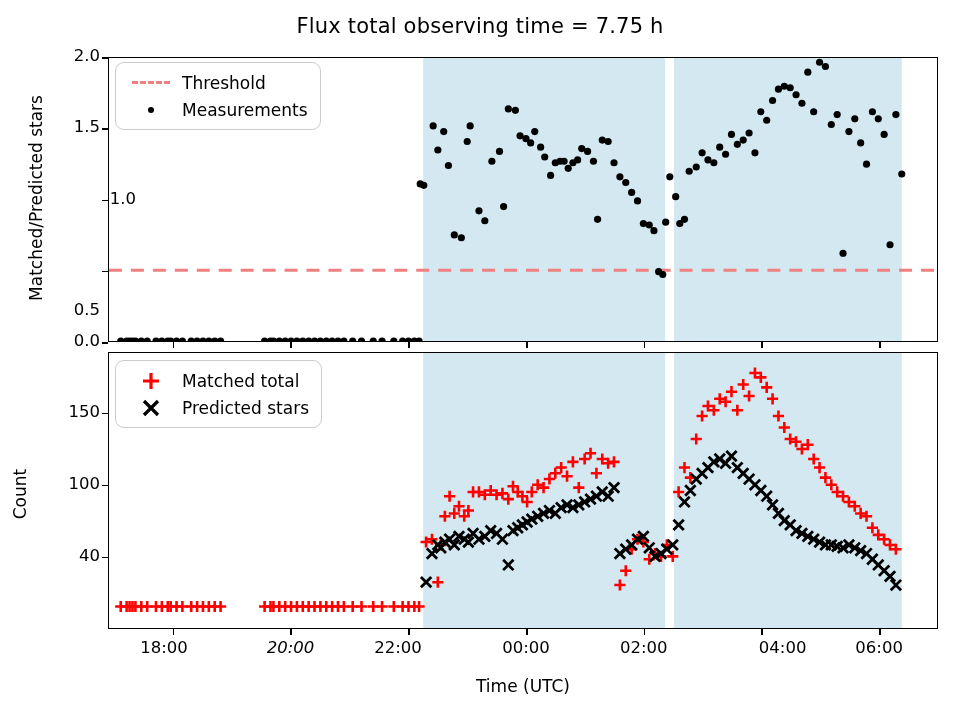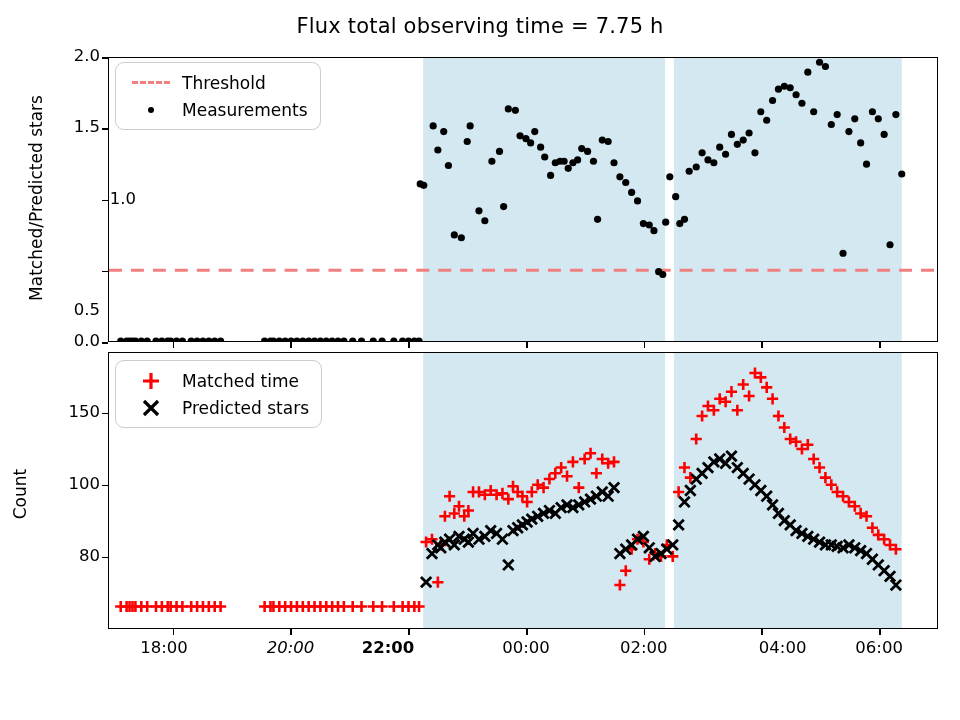--- a/index.html
+++ b/index.html
@@ -407,20 +407,21 @@
           <path d="M760.0482269503544 202.55 L770.4482269503545 212.95 M770.4482269503545 202.55 L760.0482269503544 212.95" stroke="#000000" stroke-width="2.8"></path>
           <path d="M765.9347517730496 208.32083333333335 L776.3347517730497 218.72083333333333 M776.3347517730497 208.32083333333335 L765.9347517730496 218.72083333333333" stroke="#000000" stroke-width="2.8"></path>
           <path d="M771.8212765957447 214.09166666666667 L782.2212765957448 224.49166666666665 M782.2212765957448 214.09166666666667 L771.8212765957447 224.49166666666665" stroke="#000000" stroke-width="2.8"></path>
           <path d="M777.7078014184397 219.8625 L788.1078014184397 230.2625 M788.1078014184397 219.8625 L777.7078014184397 230.2625" stroke="#000000" stroke-width="2.8"></path>
           <path d="M783.5943262411347 228.51875 L793.9943262411348 238.91875 M793.9943262411348 228.51875 L783.5943262411347 238.91875" stroke="#000000" stroke-width="2.8"></path>
         </g>
       </svg>
 </div>
 <div class="ylabel" id="ylabel-bot">Count</div>
 
+<div class="xlabel">Time (UTC)</div>
 
 <div class="legend" id="legend-top">
   <div class="legrow">
     <span class="legkey">
           <i class="dashkey"></i>
         </span>
     <span class="legtxt">Threshold</span>
   </div>
   <div class="legrow">
     <span class="legkey">
@@ -430,21 +431,21 @@
   </div>
 </div>
 
 <div class="legend" id="legend-bot">
   <div class="legrow">
     <span class="legkey">
       <svg width="22" height="22" viewBox="0 0 22 22">
             <path d="M11 3 V19 M3 11 H19" stroke="#ff0000" stroke-width="3.2"></path>
           </svg>
     </span>
-    <span class="legtxt">Matched time</span>
+    <span class="legtxt">Matched total</span>
   </div>
   <div class="legrow">
     <span class="legkey">
       <svg width="22" height="22" viewBox="0 0 22 22">
             <path d="M4 4 L18 18 M18 4 L4 18" stroke="#000000" stroke-width="3.2"></path>
           </svg>
     </span>
     <span class="legtxt">Predicted stars</span>
   </div>
 </div>
@@ -453,35 +454,35 @@
       <div class="ytick" style="left: 40px; top: 331px;">0.0</div>
       <div class="ytickmark" style="left: 102px; top: 342px;"></div>
       <div class="ytick" style="left: 40px; top: 259.75px; margin-top: 40px;">0.5</div>
       <div class="ytickmark" style="left: 102px; top: 270.75px;"></div>
       <div class="ytick" style="left: 40px; top: 188.5px; margin-left: 36px;">1.0</div>
       <div class="ytickmark" style="left: 102px; top: 199.5px;"></div>
       <div class="ytick" style="left: 40px; top: 117.25px;">1.5</div>
       <div class="ytickmark" style="left: 102px; top: 128.25px;"></div>
       <div class="ytick" style="left: 40px; top: 46px;">2.0</div>
       <div class="ytickmark" style="left: 102px; top: 57px;"></div>
-      <div class="ytick" style="left: 40px; top: 545.865px;">80</div>
+      <div class="ytick" style="left: 40px; top: 545.865px;">40</div>
       <div class="ytickmark" style="left: 102px; top: 556.865px;"></div>
       <div class="ytick" style="left: 40px; top: 473.729px;">100</div>
       <div class="ytickmark" style="left: 102px; top: 484.729px;"></div>
       <div class="ytick" style="left: 40px; top: 401.594px;">150</div>
       <div class="ytickmark" style="left: 102px; top: 412.594px;"></div>
       <div class="xtickmark" style="left: 172.752px; top: 629px;"></div>
       <div class="xtickmark" style="left: 172.752px; top: 342px;"></div>
       <div class="xtick" style="left: 119px; top: 638px;">18:00</div>
       <div class="xtickmark" style="left: 290.482px; top: 629px;"></div>
       <div class="xtickmark" style="left: 290.482px; top: 342px;"></div>
       <div class="xtick" style="left: 245.482px; top: 638px; font-style: italic;">20:00</div>
       <div class="xtickmark" style="left: 408.213px; top: 629px;"></div>
       <div class="xtickmark" style="left: 408.213px; top: 342px;"></div>
-      <div class="xtick" style="left: 343px; top: 638px; font-weight: bold;">22:00</div>
+      <div class="xtick" style="left: 353px; top: 638px;">22:00</div>
       <div class="xtickmark" style="left: 525.943px; top: 629px;"></div>
       <div class="xtickmark" style="left: 525.943px; top: 342px;"></div>
       <div class="xtick" style="left: 480.943px; top: 638px;">00:00</div>
       <div class="xtickmark" style="left: 643.674px; top: 629px;"></div>
       <div class="xtickmark" style="left: 643.674px; top: 342px;"></div>
       <div class="xtick" style="left: 598.674px; top: 638px;">02:00</div>
       <div class="xtickmark" style="left: 761.404px; top: 629px;"></div>
       <div class="xtickmark" style="left: 761.404px; top: 342px;"></div>
       <div class="xtick" style="left: 716.404px; top: 638px; text-align: right;">04:00</div>
       <div class="xtickmark" style="left: 879.135px; top: 629px;"></div>

